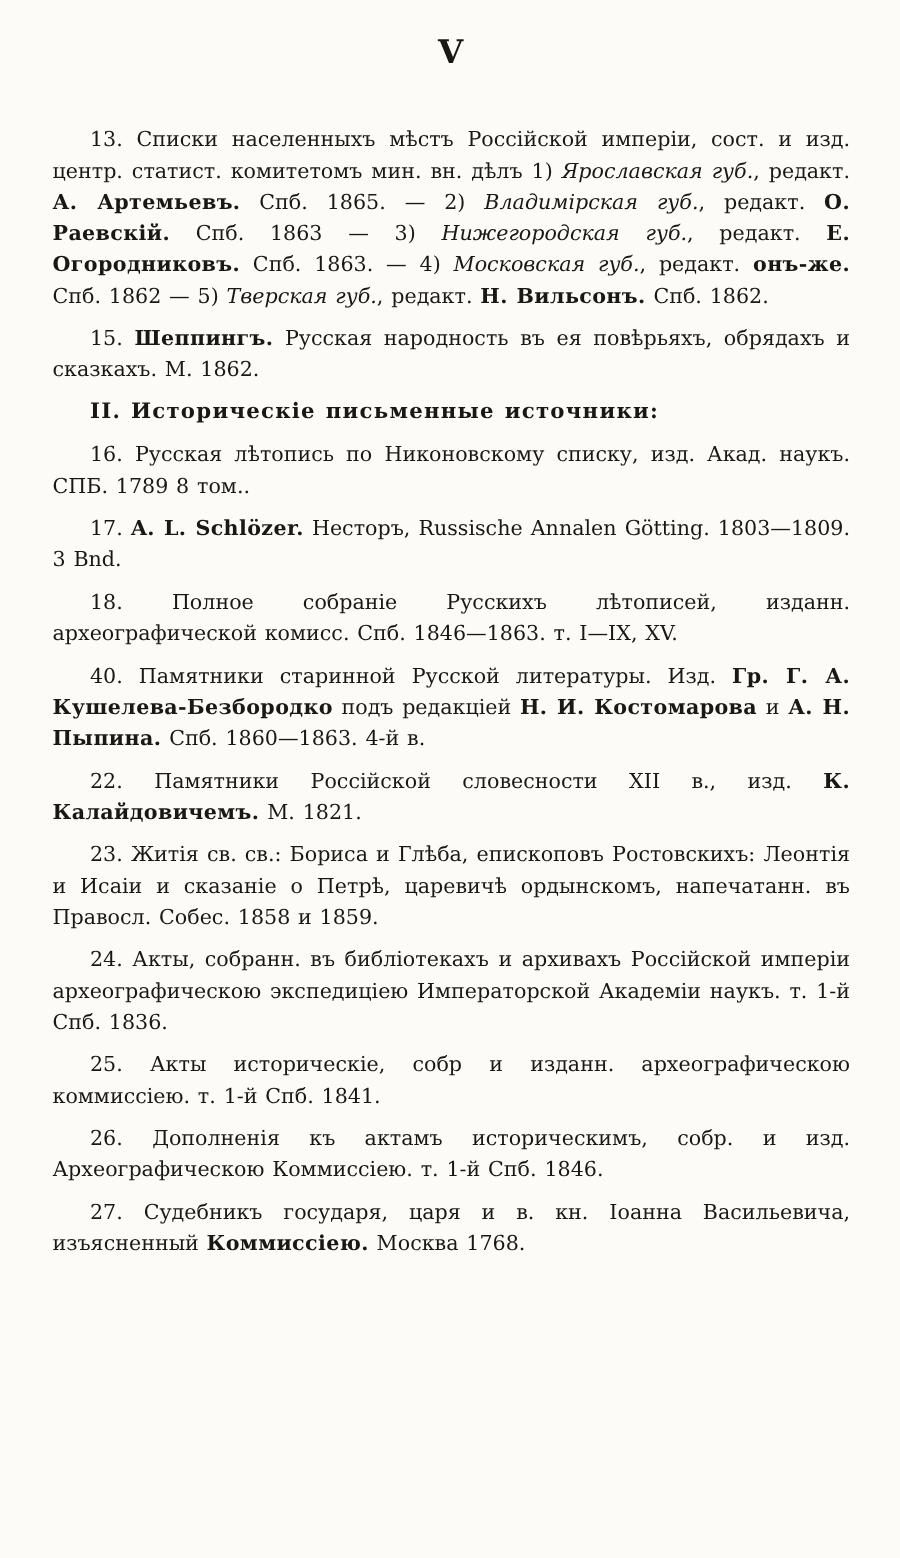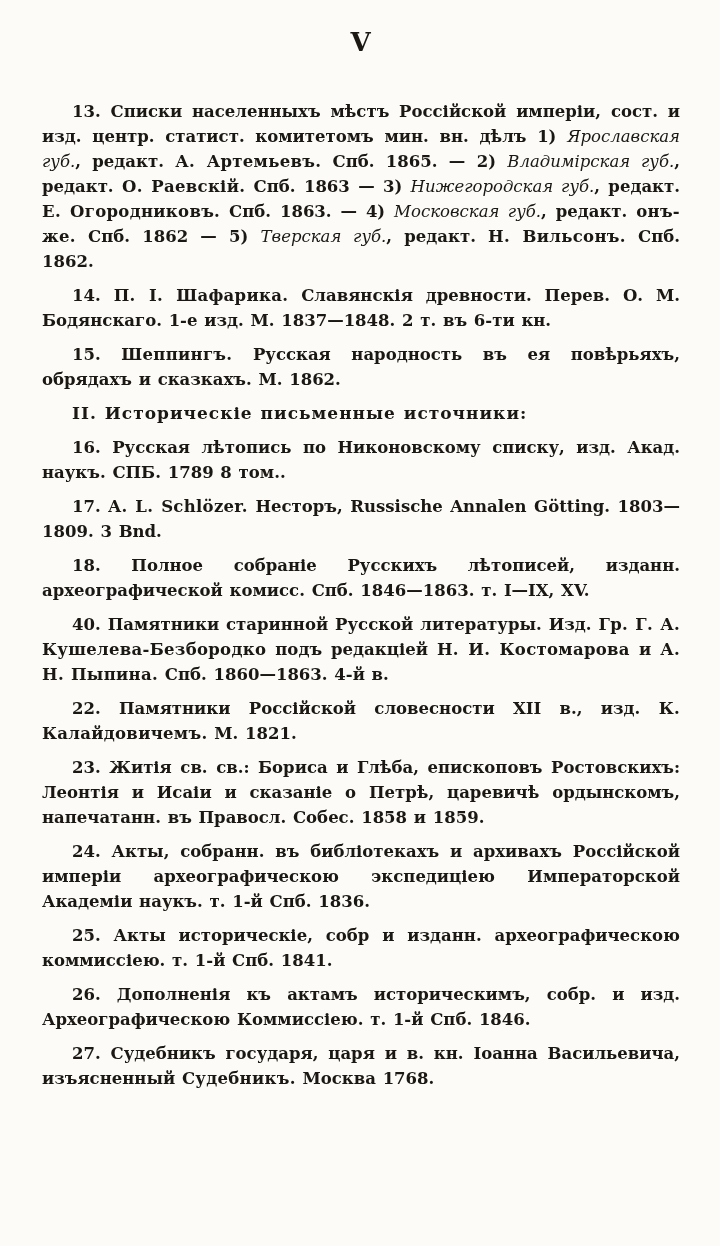--- a/index.html
+++ b/index.html
@@ -27,51 +27,50 @@
     margin: 4px 0 44px 0;
     letter-spacing: 1px;
   }
   p.entry {
     margin: 0 0 9px 0;
     text-indent: 30px;
     text-align: justify;
     word-spacing: 1px;
   }
   p.entry span { white-space: pre-wrap; }
-  .normal { font-weight: bold; font-style: normal; }
+  .normal { font-weight: normal; font-style: normal; }
   .bold   { font-weight: bold; letter-spacing: 0.3px; }
   .italic { font-style: italic; }
   .section-heading {
     text-align: center;
     font-weight: bold;
     font-size: 17px;
     letter-spacing: 1px;
     margin: 46px 0 40px 0;
     text-indent: 0;
   }
 </style>
 </head>
 <body>
 
 <div class="page">
   <div class="page-number">V</div>
 
   <div id="entries-top">
       <p class="entry"><span class="normal">13. Списки населенныхъ мѣстъ Россійской имперіи, сост. и изд. центр. статист. комитетомъ мин. вн. дѣлъ 1) </span><span class="italic">Ярославская губ.</span><span class="normal">, редакт. </span><span class="bold">А. Артемьевъ.</span><span class="normal"> Спб. 1865. — 2) </span><span class="italic">Владимірская губ.</span><span class="normal">, редакт. </span><span class="bold">О. Раевскій.</span><span class="normal"> Спб. 1863 — 3) </span><span class="italic">Нижегородская губ.</span><span class="normal">, редакт. </span><span class="bold">Е. Огородниковъ.</span><span class="normal"> Спб. 1863. — 4) </span><span class="italic">Московская губ.</span><span class="normal">, редакт. </span><span class="bold">онъ-же.</span><span class="normal"> Спб. 1862 — 5) </span><span class="italic">Тверская губ.</span><span class="normal">, редакт. </span><span class="bold">Н. Вильсонъ.</span><span class="normal"> Спб. 1862.</span></p>
-      <p class="entry"><span class="normal">14. </span><span class="bold">П. І. Шафарика.</span><span class="normal"> Славянскія древности. Перев. О. М. Бодянскаго. 1-е изд. М. 1837—1848. 2 т. въ 6-ти кн.</span></p>
       <p class="entry"><span class="normal">15. </span><span class="bold">Шеппингъ.</span><span class="normal"> Русская народность въ ея повѣрьяхъ, обрядахъ и сказкахъ. М. 1862.</span></p>
     </div>
 
   <p class="entry section-heading">II. Историческіе письменные источники:</p>
 
   <div id="entries-bottom">
       <p class="entry"><span class="normal">16. Русская лѣтопись по Никоновскому списку, изд. Акад. наукъ. СПБ. 1789 8 том..</span></p>
       <p class="entry"><span class="normal">17. </span><span class="bold">A. L. Schlözer.</span><span class="normal"> Несторъ, Russische Annalen Götting. 1803—1809. 3 Bnd.</span></p>
       <p class="entry"><span class="normal">18. Полное собраніе Русскихъ лѣтописей, изданн. археографической комисс. Спб. 1846—1863. т. I—IX, XV.</span></p>
       <p class="entry"><span class="normal">40. Памятники старинной Русской литературы. Изд. </span><span class="bold">Гр. Г. А. Кушелева-Безбородко</span><span class="normal"> подъ редакціей </span><span class="bold">Н. И. Костомарова</span><span class="normal"> и </span><span class="bold">А. Н. Пыпина.</span><span class="normal"> Спб. 1860—1863. 4-й в.</span></p>
       <p class="entry"><span class="normal">22. Памятники Россійской словесности XII в., изд. </span><span class="bold">К. Калайдовичемъ.</span><span class="normal"> М. 1821.</span></p>
       <p class="entry"><span class="normal">23. Житія св. св.: Бориса и Глѣба, епископовъ Ростовскихъ: Леонтія и Исаіи и сказаніе о Петрѣ, царевичѣ ордынскомъ, напечатанн. въ Правосл. Собес. 1858 и 1859.</span></p>
       <p class="entry"><span class="normal">24. Акты, собранн. въ библіотекахъ и архивахъ Россійской имперіи археографическою экспедиціею Императорской Академіи наукъ. т. 1-й Спб. 1836.</span></p>
       <p class="entry"><span class="normal">25. Акты историческіе, собр и изданн. археографическою коммиссіею. т. 1-й Спб. 1841.</span></p>
       <p class="entry"><span class="normal">26. Дополненія къ актамъ историческимъ, собр. и изд. Археографическою Коммиссіею. т. 1-й Спб. 1846.</span></p>
-      <p class="entry"><span class="normal">27. Судебникъ государя, царя и в. кн. Іоанна Васильевича, изъясненный </span><span class="bold">Судебникъ.</span><span class="normal"> Москва 1768.</span></p>
+      <p class="entry"><span class="normal">27. Судебникъ государя, царя и в. кн. Іоанна Васильевича, изъясненный </span><span class="bold">Коммиссіею.</span><span class="normal"> Москва 1768.</span></p>
     </div>
 </div>
 
 </body></html>

